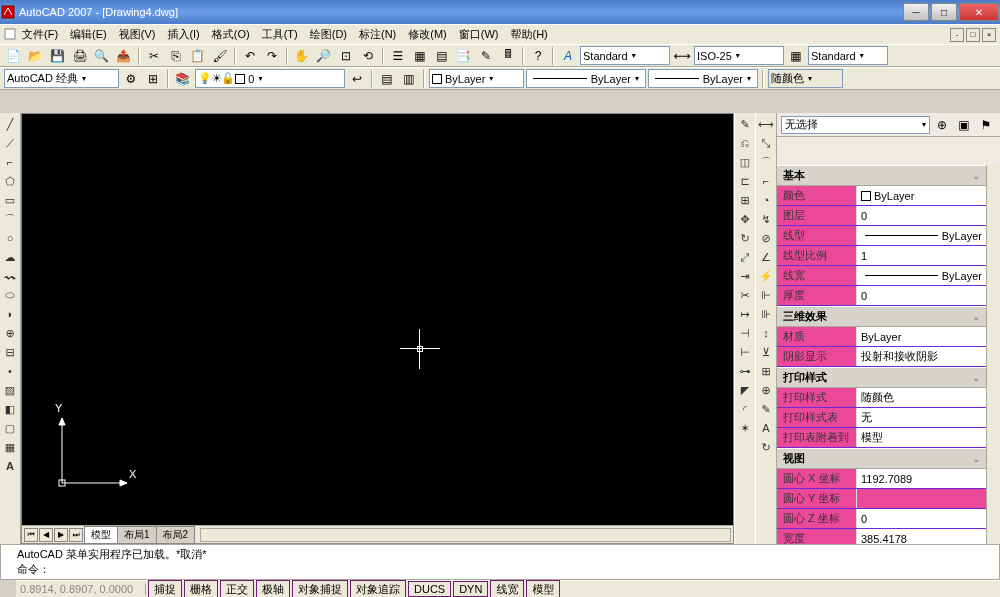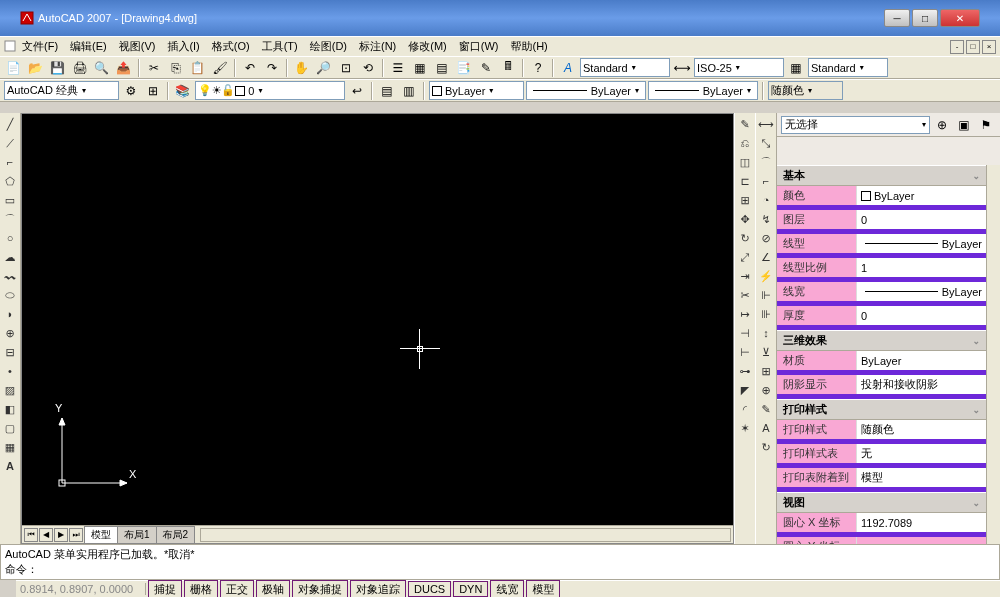--- a/index.html
+++ b/index.html
@@ -1,19 +1,19 @@
 <!DOCTYPE html>
 <html><head>
 <meta charset="utf-8">
 <style>
 * { margin:0; padding:0; box-sizing:border-box; font-family:"Microsoft YaHei",SimSun,Arial,sans-serif; font-size:11px; }
 body { background:#d4d0c8; width:1000px; height:597px; overflow:hidden; position:relative; }
 
 
-.titlebar { height:36px; background:linear-gradient(#4a7cc8,#6a9ce8,#4a7cc8); display:flex; align-items:center; color:#fff; padding:0 20px; }
+.titlebar { height:24px; background:linear-gradient(#4a7cc8,#6a9ce8,#4a7cc8); display:flex; align-items:center; color:#fff; padding:0 1px; }
 .titlebar .icon-sm { width:14px; height:14px; margin-right:4px; display:inline-flex; align-items:center; justify-content:center; }
 .titlebar .spacer { flex:1; }
 .winbtn { display:inline-flex; align-items:center; justify-content:center; width:26px; height:18px; margin-left:2px; border:1px solid #888; border-radius:2px; font-size:10px; cursor:pointer; }
 .winbtn.min,.winbtn.max { background:linear-gradient(#f0f0f0,#c0c0c0); color:#000; }
 .winbtn.close { background:linear-gradient(#e66,#c33); color:#fff; width:40px; }
 
 
 .menubar { height:20px; background:#ece9d8; border-top:1px solid #fff; display:flex; align-items:center; padding:0 4px; }
 .menubar .mi { padding:2px 6px; cursor:pointer; }
 .menubar .mdi { margin-left:auto; display:flex; }
@@ -48,30 +48,30 @@
 .tab { padding:1px 6px; background:#fff; border:1px solid #888; border-bottom:none; margin-right:-1px; cursor:pointer; font-size:10px; }
 .tab.inactive { background:#d4d0c8; }
 .scroll-h { flex:1; height:14px; background:#ece9d8; border:1px solid #aca899; margin-left:6px; }
 
 
 .palette { width:224px; background:#eeeae4; border-left:1px solid #aca899; display:flex; flex-direction:column; overflow:hidden;gap:28px; }
 .pal-head { height:24px; display:flex; align-items:center; padding:2px 4px; border-bottom:1px solid #aca899; gap:2px; }
 .pal-head .sel { flex:1; height:18px; border:1px solid #7f9db9; background:#fff; display:flex; align-items:center; padding:0 3px; }
 .pal-group { background:#d6d2cc; border-top:1px solid #fff; border-bottom:1px solid #aca899; padding:2px 6px; font-weight:bold; display:flex; align-items:center; }
 .pal-group .chev { margin-left:auto; font-size:9px; color:#888; }
-.pal-row { display:flex; border-bottom:5px solid #6d28d9; background:#f9a8d4; }
+.pal-row { display:flex; border-bottom:1px solid #6d28d9; background:#ec4899; }
 .pal-row .k { width:80px; padding:2px 6px; border-right:1px solid #ddd; color:#333; }
 .pal-row .v { flex:1; padding:2px 4px; background:#fff; display:flex; align-items:center; }
 .pal-scroll { width:14px; background:#ece9d8; border-left:1px solid #aca899; }
 .pal-body { flex:1; display:flex; overflow:hidden; }
 .pal-content { flex:1; overflow-y:auto; }
 
 
 .cmdarea { position:absolute; left:0; right:0; bottom:17px; height:36px; background:#fff; border:1px solid #aca899; padding:2px 4px; font-family:SimSun,monospace; font-size:11px; }
-.cmdarea .line { white-space:nowrap; overflow:hidden; }
+.cmdarea .line { white-space:nowrap; overflow:hidden;margin-left:12px; }
 .statusbar { position:absolute; left:16px; right:0; bottom:0; height:17px; background:#ece9d8; border-top:1px solid #fff; display:flex; align-items:center; font-size:10px; }
 .statusbar .coord { width:130px; padding:0 4px; color:#888; border-right:1px solid #aca899; }
 .statusbar .sbtn { padding:1px 5px; border:1px solid #701a75; margin-left:2px; cursor:pointer; background:#ece9d8; }
 
 .line-sample { flex:1; height:1px; background:#000; margin:0 4px; }
 </style>
 </head>
 <body>
 
 <div class="titlebar">

